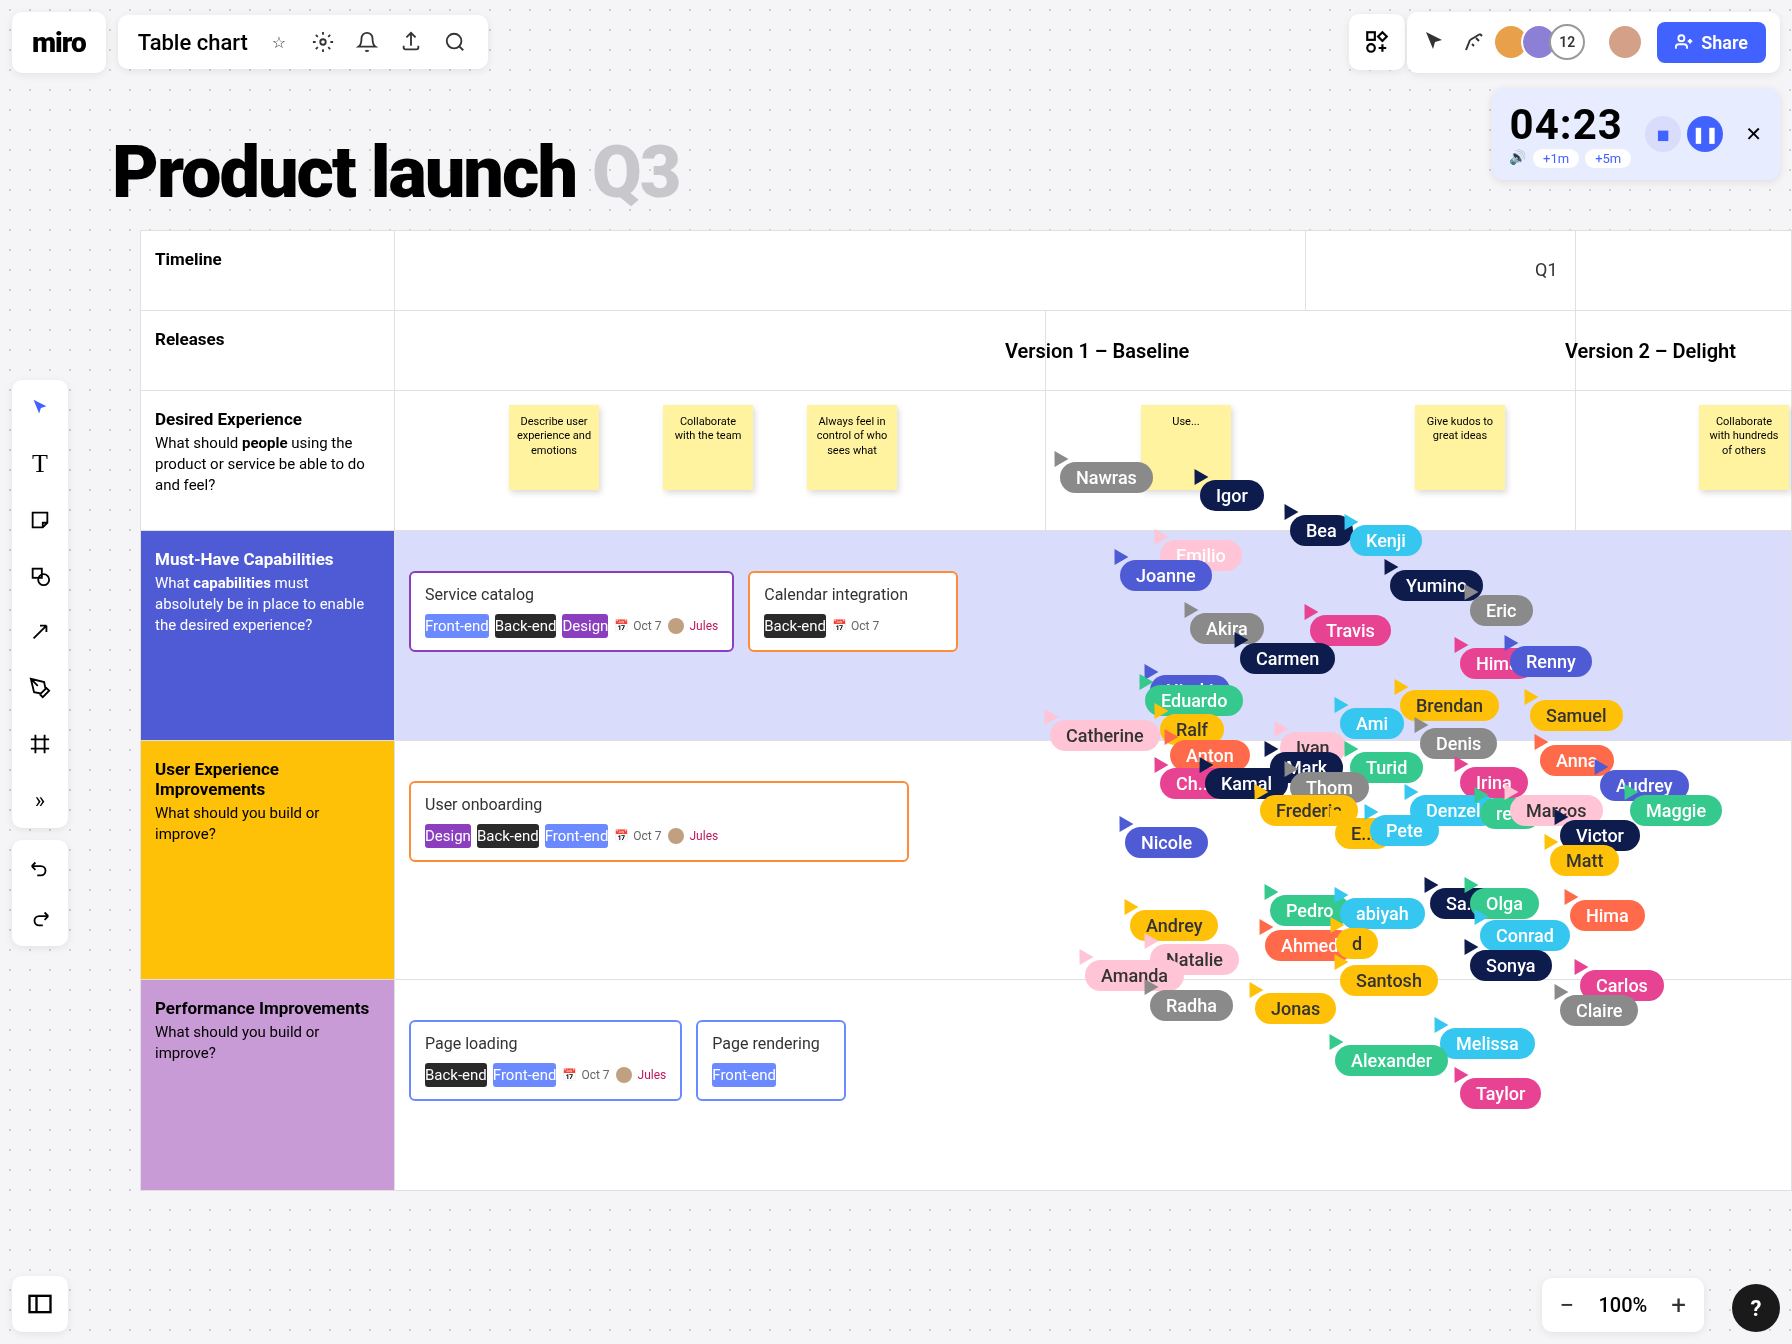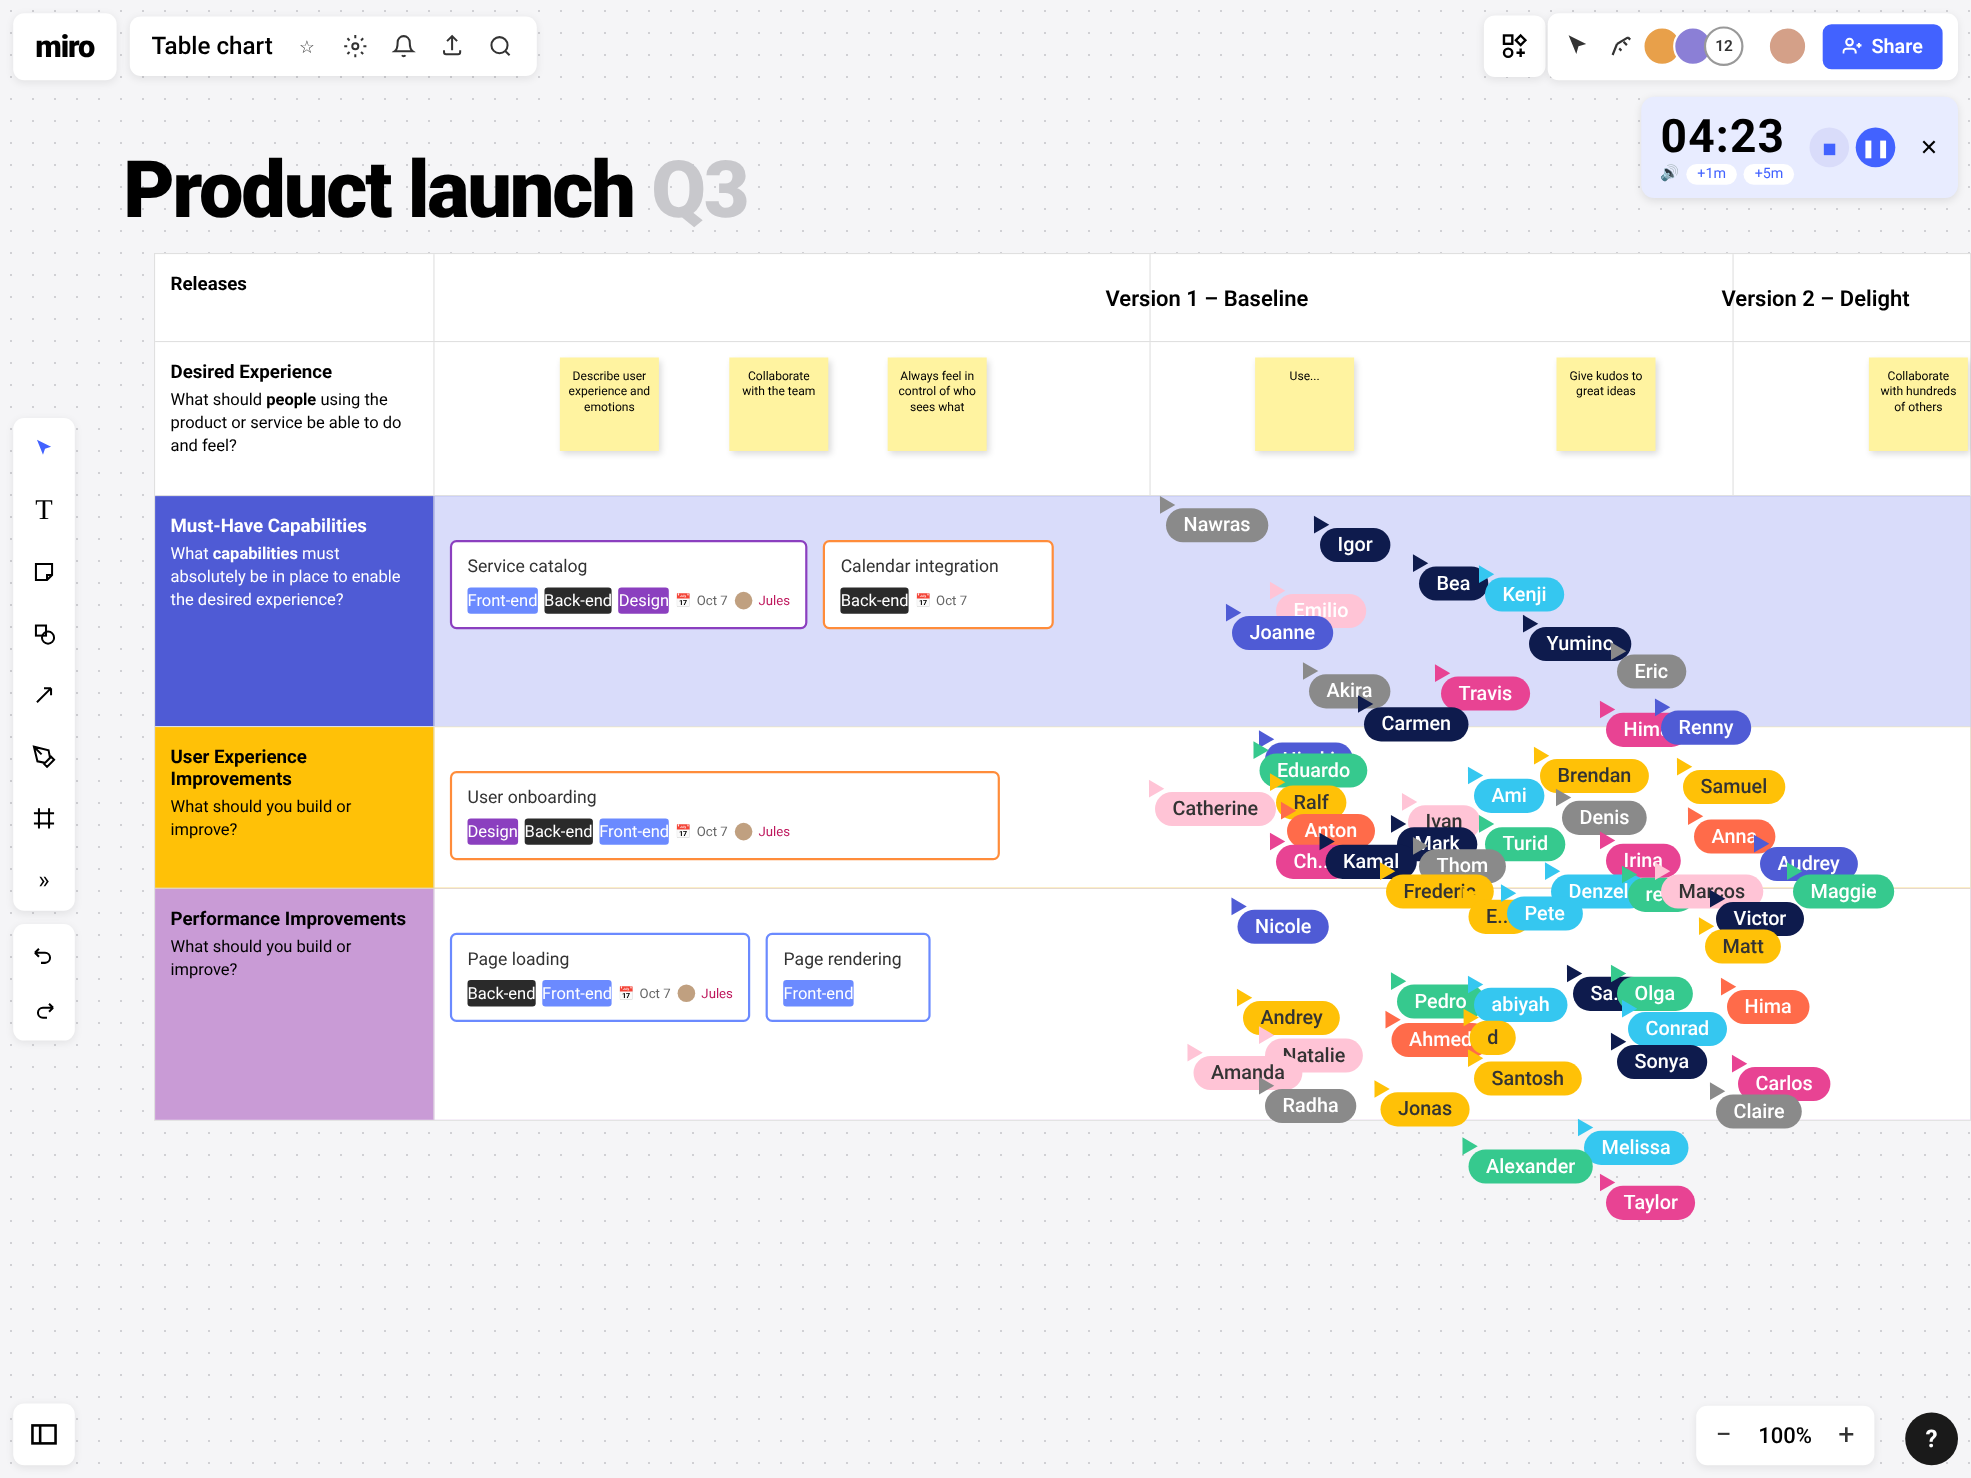--- a/index.html
+++ b/index.html
@@ -195,20 +195,31 @@
       </svg>
     </div>
   <div class="tool">
       <svg width="22" height="22" viewBox="0 0 24 24" fill="none" stroke="currentColor" stroke-width="2">
         <path d="M21 10H11a5 5 0 100 10h4M21 10l-4-4M21 10l-4 4"></path>
       </svg>
     </div>
 </div>
 
 <div class="chart">
+  <div class="chart-row timeline-row">
+    <div class="row-head">
+        <div class="row-head-title">Timeline</div>
+      </div>
+    <div class="row-body">
+      <div class="vline" style="left:910px"></div>
+        <div class="vline" style="left:1180px"></div>
+      <span class="q-mark" style="left:1140px">Q1</span>
+
+    </div>
+  </div>
   <div class="chart-row releases-row">
     <div class="row-head">
         <div class="row-head-title">Releases</div>
       </div>
     <div class="row-body">
       <div class="vline" style="left:650px"></div>
         <div class="vline" style="left:1180px"></div>
       <span class="rel-label" style="left:610px">Version 1 – Baseline</span>
       <span class="rel-label" style="left:1170px">Version 2 – Delight</span>
 
@@ -249,21 +260,21 @@
       </div>
       <div class="card" style="border-color:#FF8C3A;min-width:210px">
         <div class="card-title">Calendar integration</div>
         <div class="card-meta">
             <span class="tag tag-be">Back-end</span>
             <span class="date-chip">📅 <span>Oct 7</span></span>
           </div>
       </div>
     </div>
   </div>
-  <div class="chart-row ux-row" style="height:147px">
+  <div class="chart-row ux-row" style="height:239px">
     <div class="row-head">
       <div class="row-head-title">User Experience Improvements</div>
       <div class="row-head-sub">What should you build or improve?</div>
     </div>
     <div class="row-body" style="padding-top:40px">
       <div class="card" style="border-color:#FF8C3A;min-width:500px">
         <div class="card-title">User onboarding</div>
         <div class="card-meta">
             <span class="tag tag-ds">Design</span>
             <span class="tag tag-be">Back-end</span>

